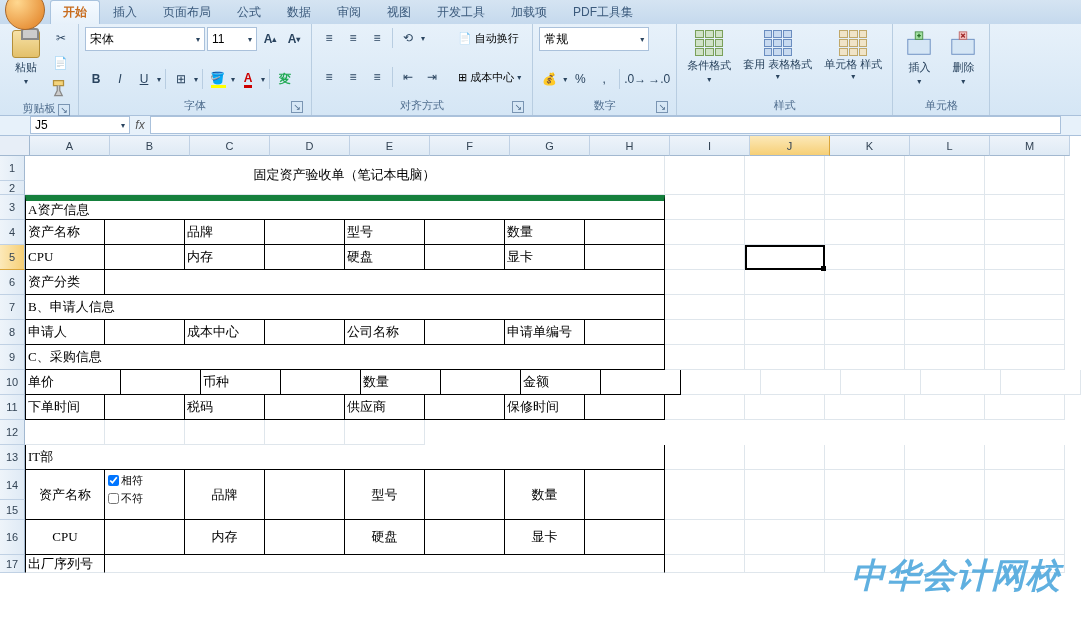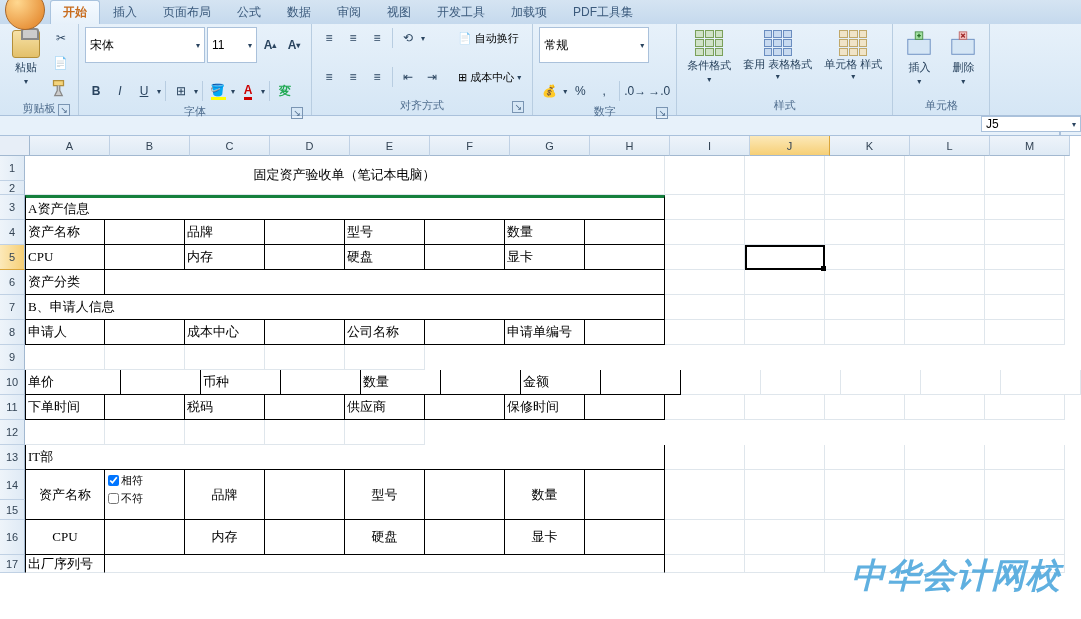--- a/index.html
+++ b/index.html
@@ -15,56 +15,56 @@
 .ribbon { background: linear-gradient(#e7f1fa, #d5e6f5); border-bottom: 1px solid #aac1db; display: flex; height: 92px; }
 .group { border-right: 1px solid #b8cde1; padding: 3px 6px 0 6px; display: flex; flex-direction: column; justify-content: space-between; }
 .group-body { display: flex; align-items: flex-start; gap: 4px; flex: 1; }
 .group-label { text-align: center; font-size: 11px; color: #4e6c8d; padding: 2px 0; position: relative; }
 .group-label .launcher { position: absolute; right: 2px; bottom: 2px; width: 12px; height: 12px; border: 1px solid #7a95b3; font-size: 9px; line-height: 10px; color: #4e6c8d; }
 .big-btn { display: flex; flex-direction: column; align-items: center; gap: 2px; padding: 3px 4px; cursor: pointer; min-width: 40px; }
 .big-btn .lbl { font-size: 11px; color: #2a445f; text-align: center; white-space: nowrap; }
 .dd-arrow { font-size: 8px; color: #2a445f; }
 .col { display: flex; flex-direction: column; gap: 3px; }
 .row { display: flex; gap: 2px; align-items: center; }
-.combo { background: #fff; border: 1px solid #aac1db; height: 36px; display: flex; align-items: center; padding: 0 4px; font-size: 12px; min-width: 50px; justify-content: space-between; }
+.combo { background: #fff; border: 1px solid #aac1db; height: 24px; display: flex; align-items: center; padding: 0 4px; font-size: 12px; min-width: 50px; justify-content: space-between; }
 .btn-sm { width: 22px; height: 22px; border: 1px solid transparent; display: flex; align-items: center; justify-content: center; font-size: 12px; cursor: pointer; color: #2a445f; }
 .btn-med { height: 22px; border: 1px solid transparent; display: flex; align-items: center; padding: 0 4px; font-size: 11px; gap: 3px; cursor: pointer; }
 .sep { width: 1px; background: #b8cde1; height: 20px; margin: 0 2px; }
 
 
 .clip-icon { width:32px; height:30px; background: linear-gradient(#f7e2a8, #e3c06a); border: 1px solid #b38f3a; border-radius: 3px; position: relative; }
 .clip-icon::before { content:''; position:absolute; top:-3px; left:8px; width:14px; height:8px; border:2px solid #888; border-radius: 3px 3px 0 0; background:#ccc; }
 .paste-icon .clip-icon { width: 28px; height: 28px; }
 .mini-grid { display:grid; grid-template-columns:repeat(3,1fr); grid-template-rows:repeat(3,1fr); width:28px; height:26px; gap:1px; }
 .mini-grid span { background:#d0e2c8; border:1px solid #7aa05a; }
 .mini-grid.blue span { background:#c8daf0; border:1px solid #6a8dc0; }
 .mini-grid.gold span { background:#f0e4c8; border:1px solid #c0a86a; }
 .ins-svg, .del-svg { width:30px; height:28px; }
 
 
-.fbar-row { display:flex; align-items:flex-end; background:#e7f1fa; border-bottom:1px solid #aac1db; height:20px;flex-direction:column; }
+.fbar-row { display:flex; align-items:flex-start; background:#e7f1fa; border-bottom:1px solid #aac1db; height:20px; }
 .namebox { width:100px; background:#fff; border:1px solid #aac1db; height:18px; display:flex; align-items:center; padding:0 4px; margin-left:30px; justify-content:space-between; }
 .fx-area { display:flex; align-items:center; flex:1; }
 .fx-btn { width:20px; text-align:center; font-style:italic; color:#555; }
 .fbar { flex:1; background:#fff; border:1px solid #aac1db; height:18px; margin-right:20px; }
 
 
 .grid-area { display:flex; }
 .rowhdrs { width:30px; }
 .rowhdr { height:25px; background:linear-gradient(to right,#eef4fa,#dfeaf5); border-bottom:1px solid #c0d1e4; border-right:1px solid #a2b8d0; display:flex; align-items:center; justify-content:center; font-size:11px; color:#345; }
 .rowhdr.sel { background:linear-gradient(to right,#fce9b9,#f6cf76); border-bottom-color:#daa53a; }
 .colhdrs { display:flex; height:20px; }
 .colhdr { background:linear-gradient(#eef4fa,#dfeaf5); border-right:1px solid #c0d1e4; border-bottom:1px solid #a2b8d0; display:flex; align-items:center; justify-content:center; font-size:11px; color:#345; }
 .colhdr.sel { background:linear-gradient(#fce9b9,#f6cf76); border-right-color:#daa53a; }
 .corner { width:30px; height:20px; background:#e7eef7; border-right:1px solid #a2b8d0; border-bottom:1px solid #a2b8d0; }
 .cells { position:relative; }
 .cellrow { display:flex; height:25px; }
 .cell { border-right:1px solid #dfe6ec; border-bottom:1px solid #dfe6ec; display:flex; align-items:center; padding:0 2px; font-size:12px; overflow:hidden; white-space:nowrap; }
 .sheet-title { font-weight:normal; font-size:15px; justify-content:center; font-family: SimSun, serif; }
-.b-t { border-top:3px solid #15803d; }
+.b-t { border-top:6px solid #15803d; }
 .b-b { border-bottom:1px solid #000; }
 .b-l { border-left:1px solid #000; }
 .b-r { border-right:1px solid #000; }
 .sheet-cell { font-family: SimSun, serif; font-size: 13px; }
 .active-cell { position:absolute; border:2px solid #000; pointer-events:none; }
 .active-cell::after { content:''; position:absolute; right:-3px; bottom:-3px; width:5px; height:5px; background:#000; }
 
 .checkbox-item { display:flex; align-items:center; gap:2px; font-size:11px; }
 .checkbox-item input { width:11px; height:11px; }
 
@@ -404,20 +404,21 @@
       <div class="cell sheet-cell b-b b-r" style="width:80px">申请单编号</div>
       <div class="cell sheet-cell b-b b-r" style="width:80px"></div>
       <div class="cell" style="width:80px"></div>
         <div class="cell" style="width:80px"></div>
         <div class="cell" style="width:80px"></div>
         <div class="cell" style="width:80px"></div>
         <div class="cell" style="width:80px"></div>
     </div>
 
     <div class="cellrow">
+      <div class="cell sheet-cell b-l b-b b-r" style="width:640px">C、采购信息</div>
       <div class="cell" style="width:80px"></div>
         <div class="cell" style="width:80px"></div>
         <div class="cell" style="width:80px"></div>
         <div class="cell" style="width:80px"></div>
         <div class="cell" style="width:80px"></div>
     </div>
 
     <div class="cellrow">
       <div class="cell sheet-cell b-l b-b b-r" style="width:96px">单价</div>
       <div class="cell sheet-cell b-b b-r" style="width:80px"></div>

